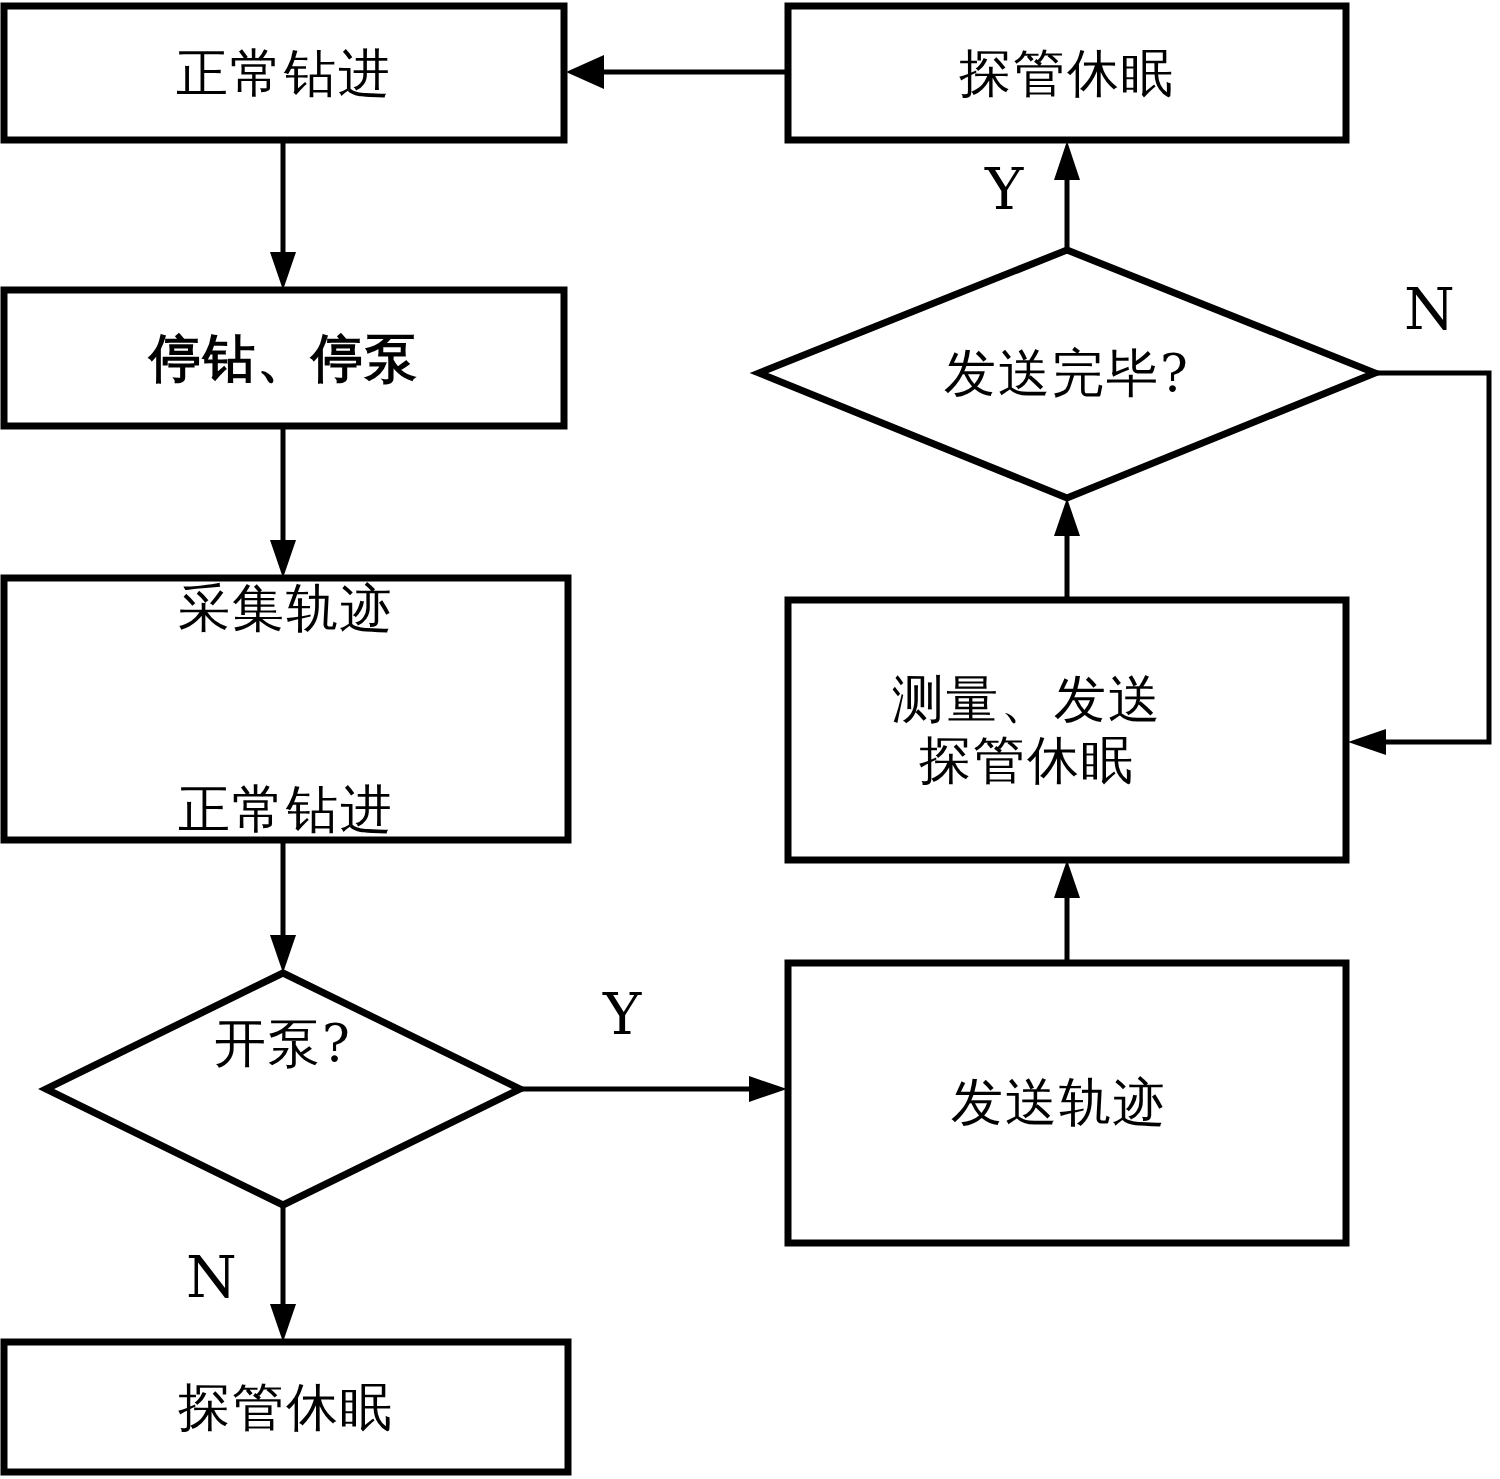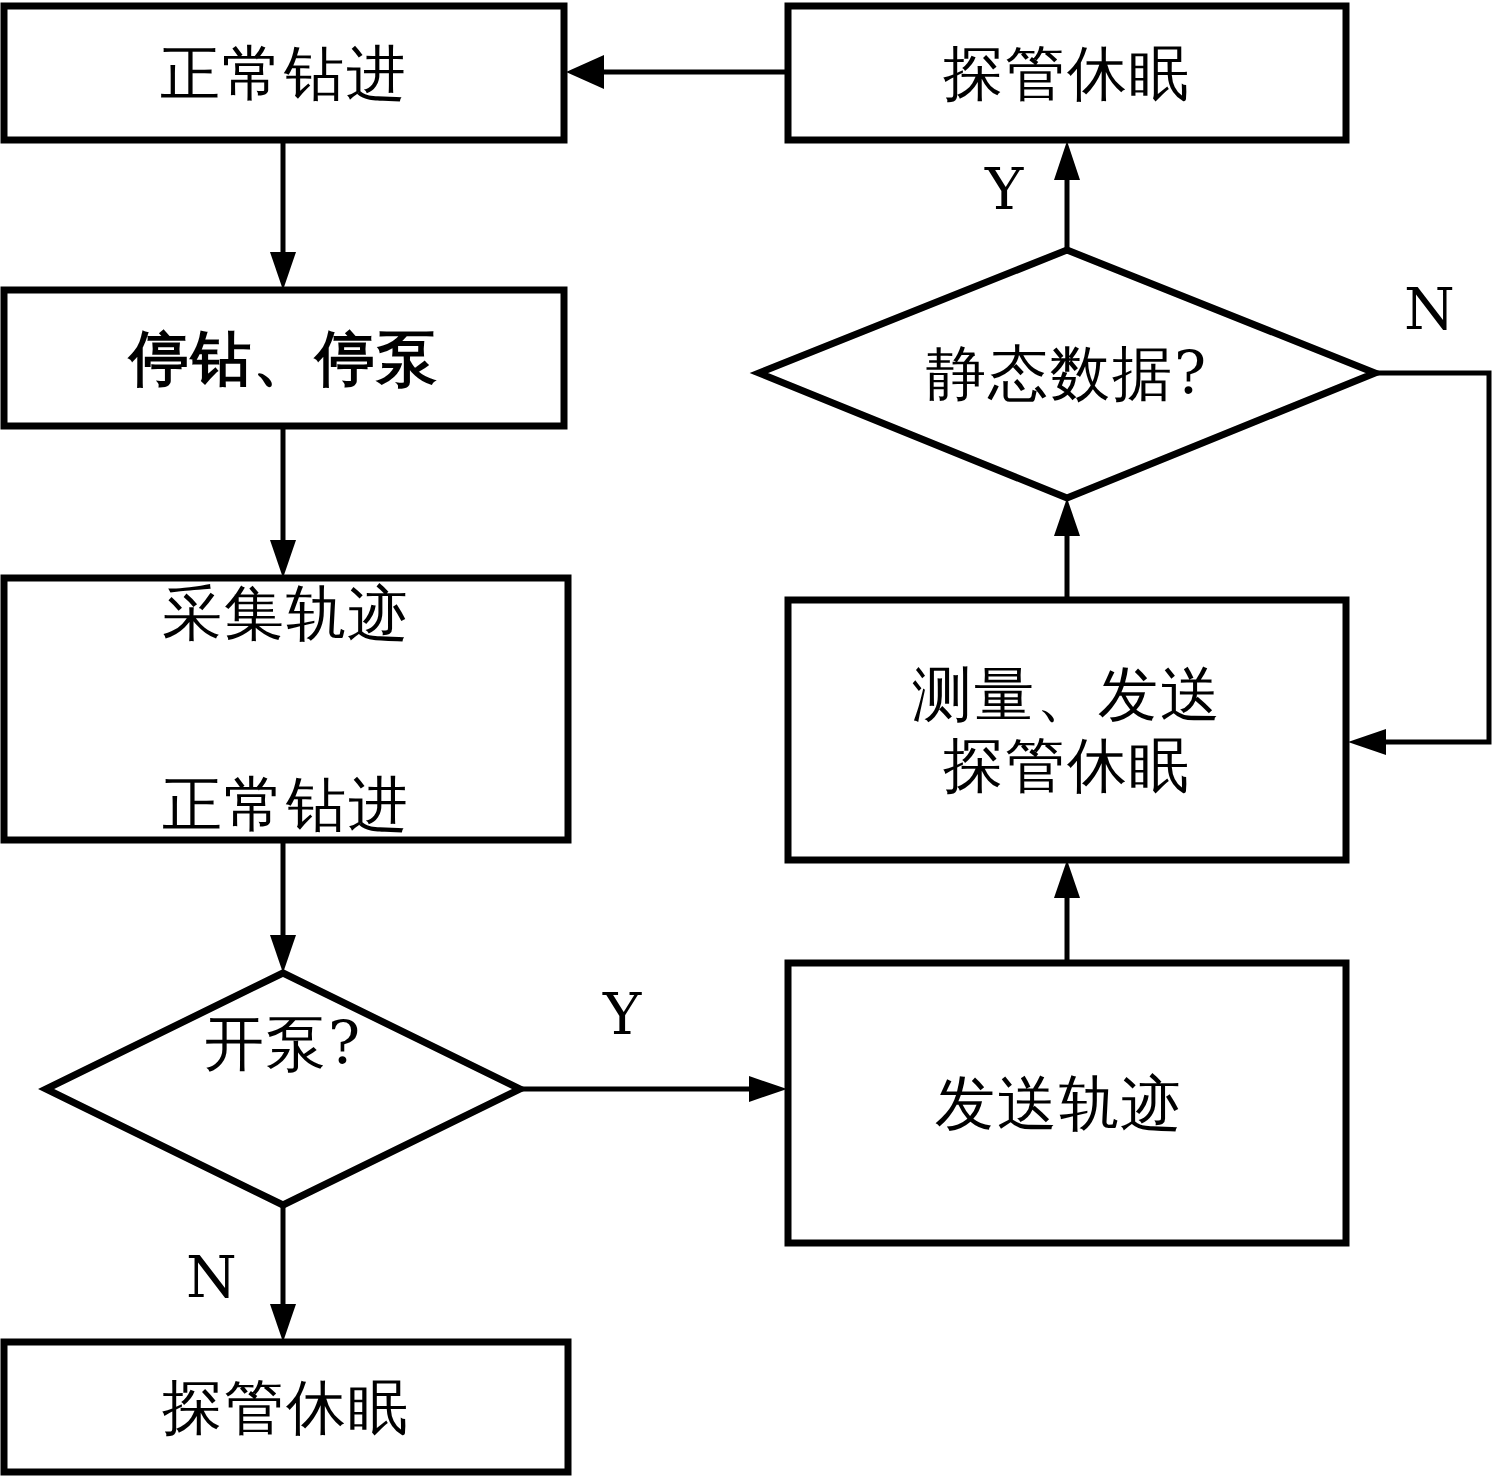--- a/index.html
+++ b/index.html
@@ -40,21 +40,21 @@
     stroke: none;
   }
   .node-label {
     position: absolute;
     display: flex;
     flex-direction: column;
     align-items: center;
     justify-content: center;
     text-align: center;
     font-family: "DejaVu Serif", "Liberation Serif", serif;
-    font-size: 60px;
+    font-size: 52px;
     line-height: 1.08;
     color: #000000;
     letter-spacing: 2px;
     white-space: pre;
     pointer-events: none;
   }
   .node-label.two-line {
     line-height: 1.18;
   }
   .edge-label {
@@ -162,24 +162,24 @@
 
   <div class="node-label" style="left:46px; top:975px; width:474px; height:136px;">
     <span>开泵?</span>
   </div>
 
   <div class="node-label" style="left:4px; top:1342px; width:564px; height:130px;">
     <span>探管休眠</span>
   </div>
 
   <div class="node-label" style="left:759px; top:305px; width:616px; height:136px;">
-    <span>静态数据?</span>
+    <span>发送完毕?</span>
   </div>
 
-  <div class="node-label two-line" style="left:788px; top:600px; width:558px; height:260px;text-align:right;">
+  <div class="node-label two-line" style="left:748px; top:600px; width:558px; height:260px;text-align:right;">
     <span>测量、发送</span>
     <span>探管休眠</span>
   </div>
 
   <div class="node-label two-line" style="left:780px; top:963px; width:558px; height:280px;">
     <span>发送轨迹</span>
   </div>
 
   <div class="edge-label" style="left:603px; top:985px;">Y</div>
 

